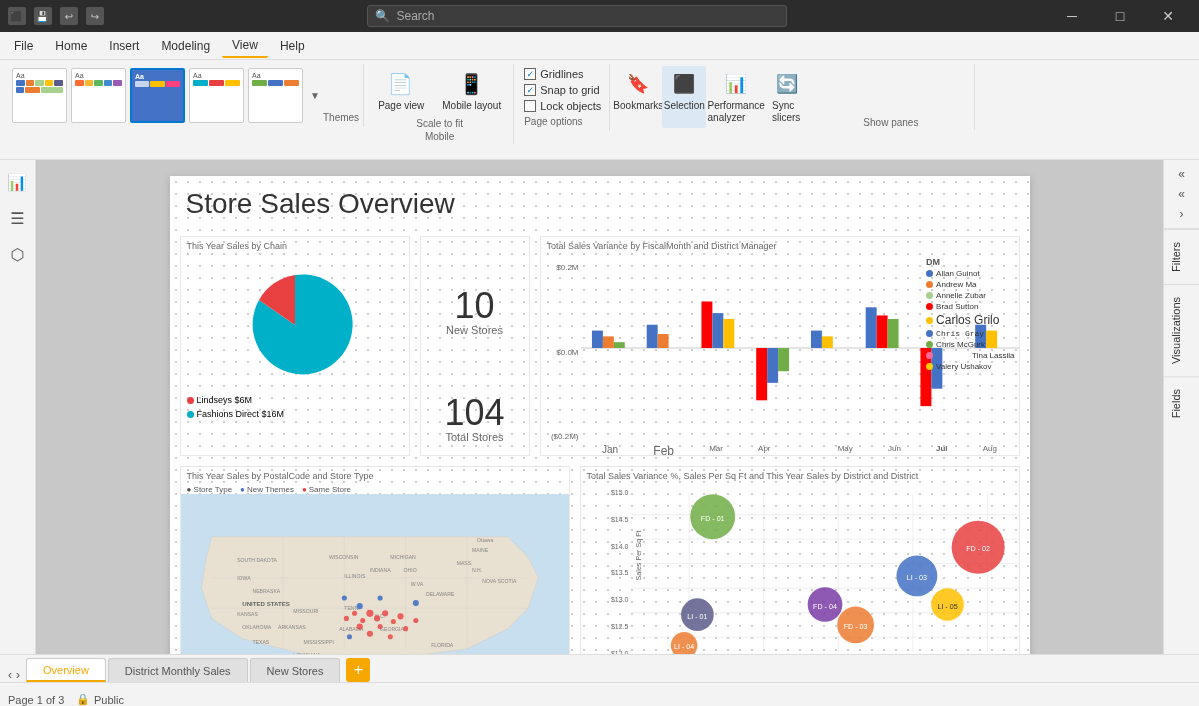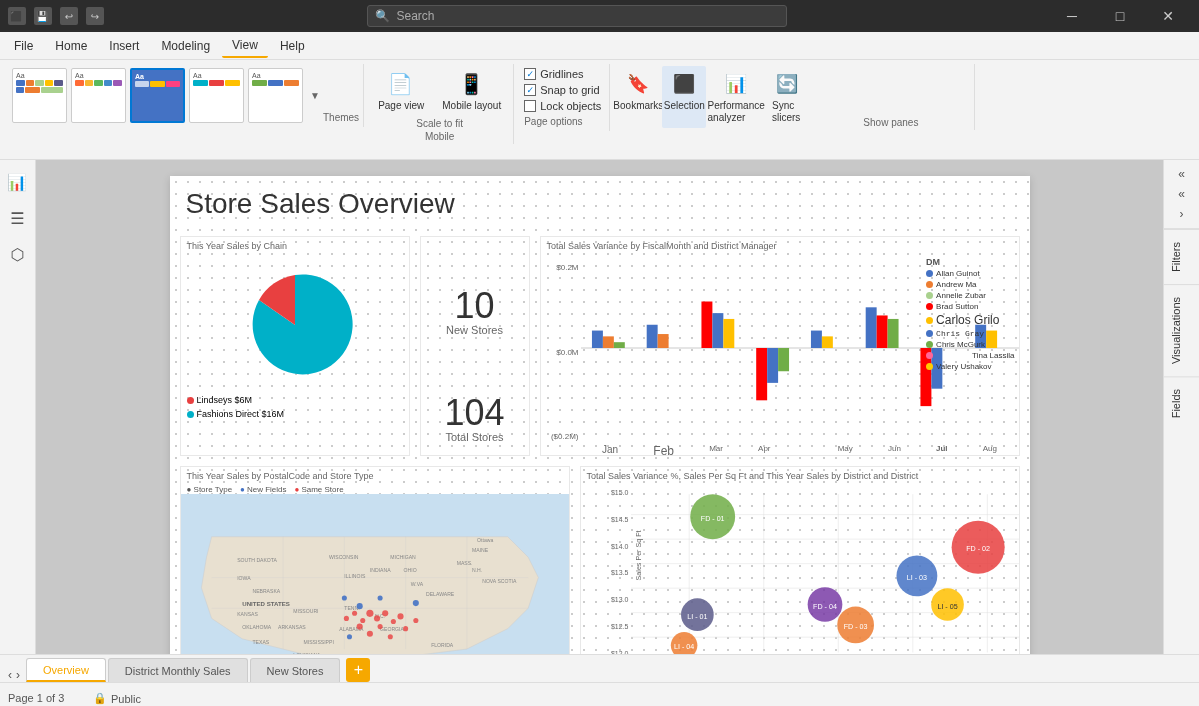--- a/index.html
+++ b/index.html
@@ -317,23 +317,23 @@
       cursor: pointer;
       margin-left: 4px;
     }
 
     
     .status-bar {
       height: 24px;
       background: #f3f3f3;
       border-top: 1px solid #ddd;
       display: flex;
-      align-items: flex-start;
-      padding: 9px 8px;
-      gap: 29px;
+      align-items: flex-end;
+      padding: 0 8px;
+      gap: 12px;
       font-size: 11px;
       color: #555;
     }
 
     
     .legend-box {
       position: absolute;
       right: 4px;
       top: 20px;
       font-size: 8px;
@@ -670,21 +670,21 @@
           </div>
         </div>
       </div>
 
       <div class="map-section">
         <div class="section-title">This Year Sales by PostalCode and Store Type</div>
         <div style="font-size:8px;color:#555;padding:0 6px;display:flex;gap:8px;align-items:center;">
           <span>● Store Type</span>
           <span style="display:flex;align-items:center;gap:2px;">
             <span style="color:#4472c4;">●</span> 
-              <span>New Fields</span>
+              <span>New Themes</span>
           </span>
           <span style="display:flex;align-items:center;gap:2px;">
             <span style="color:#e84040;">●</span> 
               <span>Same Store</span>
           </span>
         </div>
         <div class="map-bg">
           
           <svg width="100%" height="100%" viewBox="0 0 380 160">
 

